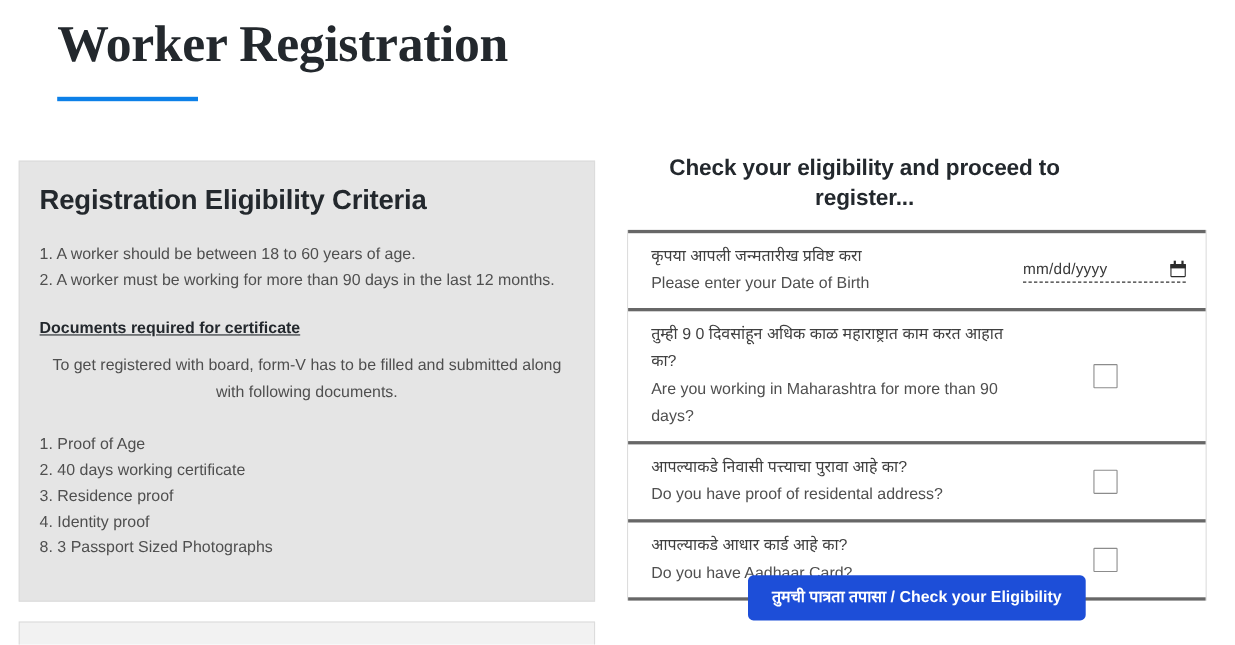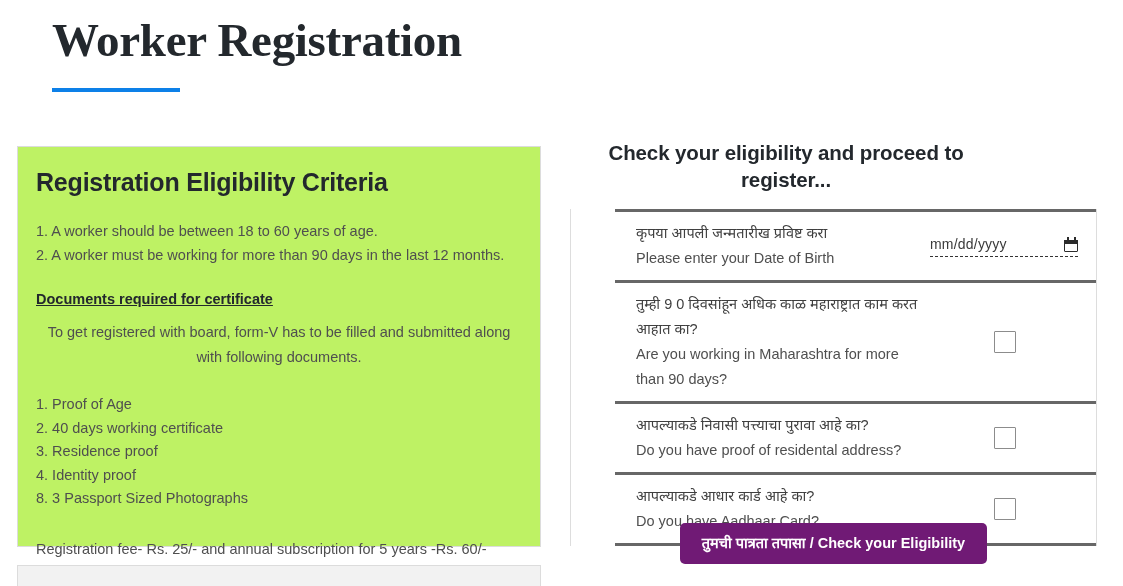--- a/index.html
+++ b/index.html
@@ -42,21 +42,21 @@
     background: #0d80e8;
   }
 
   
   .left-card {
     position: absolute;
     left: 17px;
     top: 146px;
     width: 524px;
     height: 401px;
-    background: #bef264;
+    background: #e5e5e5;
     border: 1px solid #dcdcdc;
     padding: 20px 18px 10px 18px;
   }
   .card-title {
     font-size: 25px;
     font-weight: bold;
     color: #23282d;
     margin: 0 0 22px 0;
     line-height: 1.2;
     letter-spacing: -0.2px;
@@ -127,21 +127,20 @@
     line-height: 1.3;
     letter-spacing: -0.1px;
   }
 
   
   .elig-table {
     width: 527px;
     border-left: 1px solid #dddddd;
     border-right: 1px solid #dddddd;
     border-collapse: collapse;
-    padding-left: 44px;
   }
   .elig-row {
     display: flex;
     align-items: center;
     border-top: 3px solid #676767;
     min-height: 58px;
     padding: 9px 0 9px 0;
   }
   .elig-row.last {
     border-bottom: 3px solid #676767;
@@ -230,21 +229,21 @@
   
   .submit-wrap {
     position: absolute;
     left: 570px;
     top: 523px;
     width: 527px;
     display: flex;
     justify-content: center;
   }
   .submit-btn {
-    background: #701a75;
+    background: #1d4ed8;
     color: #ffffff;
     border: none;
     border-radius: 5px;
     font-family: "Liberation Sans", "DejaVu Sans", sans-serif;
     font-size: 14.5px;
     font-weight: bold;
     padding: 12px 22px;
     line-height: 1.2;
     cursor: pointer;
     white-space: nowrap;
@@ -271,21 +270,20 @@
   <p class="para">To get registered with board, form-V has to be filled and submitted along with following documents.</p>
 
   <div class="doc-list">
     <p class="doc-line">1. Proof of Age</p>
     <p class="doc-line">2. 40 days working certificate</p>
     <p class="doc-line">3. Residence proof</p>
     <p class="doc-line">4. Identity proof</p>
     <p class="doc-line">8. 3 Passport Sized Photographs</p>
   </div>
 
-  <p class="fee-line">Registration fee- Rs. 25/- and annual subscription for 5 years -Rs. 60/-</p>
 </div>
 
 <div class="second-card"></div>
 
 <div class="right-col">
   <h2 class="right-heading">Check your eligibility and proceed to register...</h2>
 
   <div class="elig-table">
 
     <div class="elig-row">

